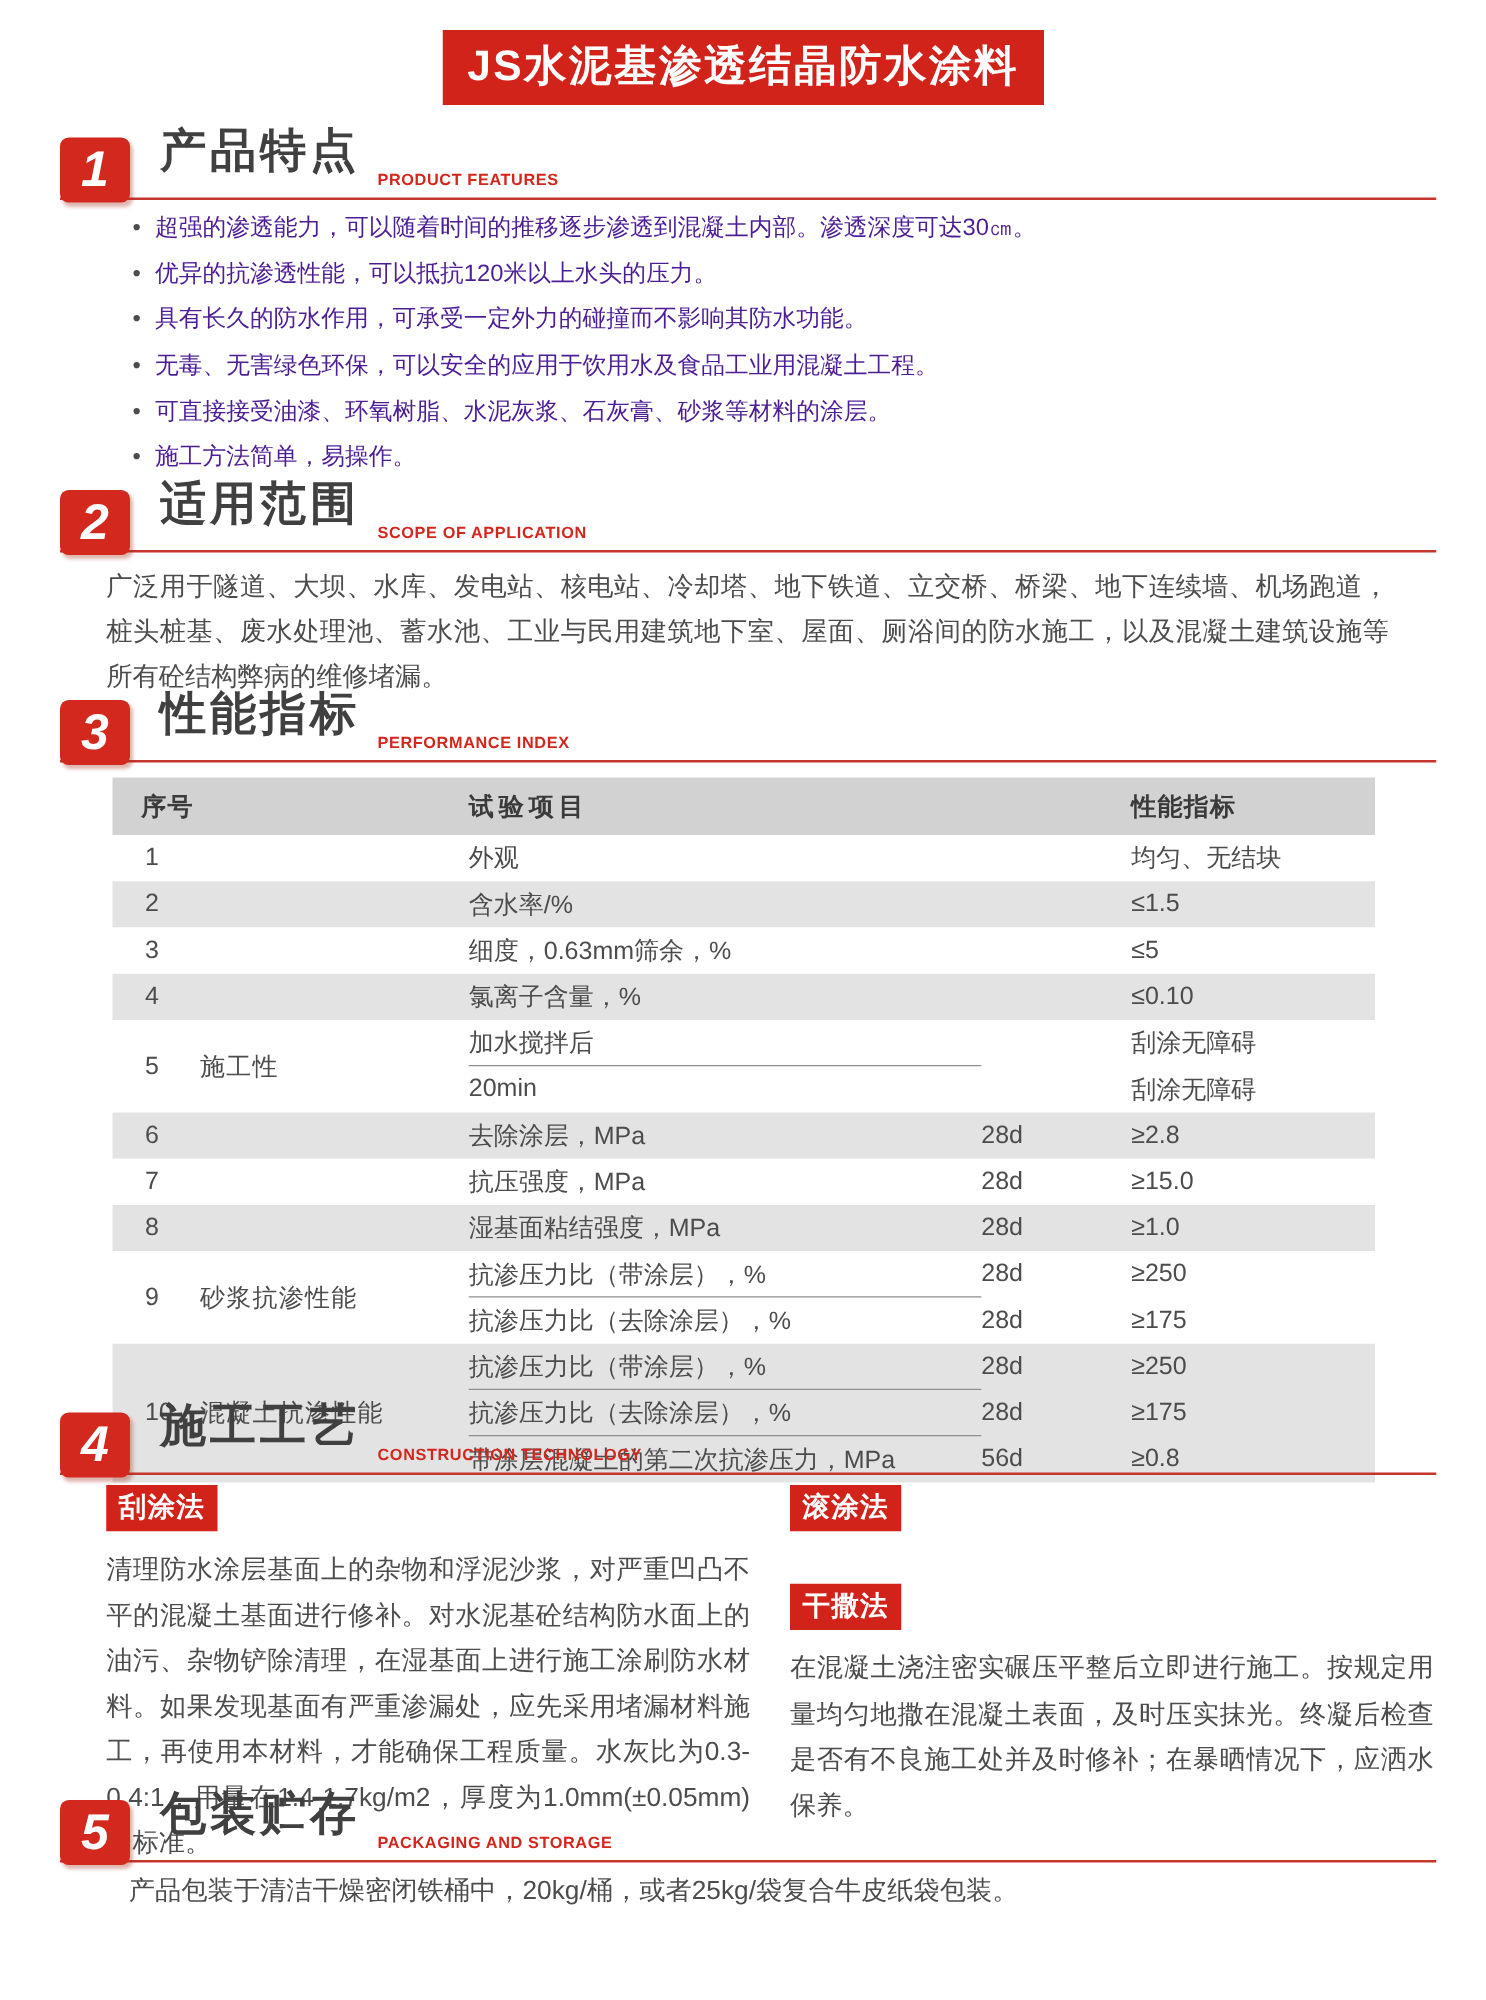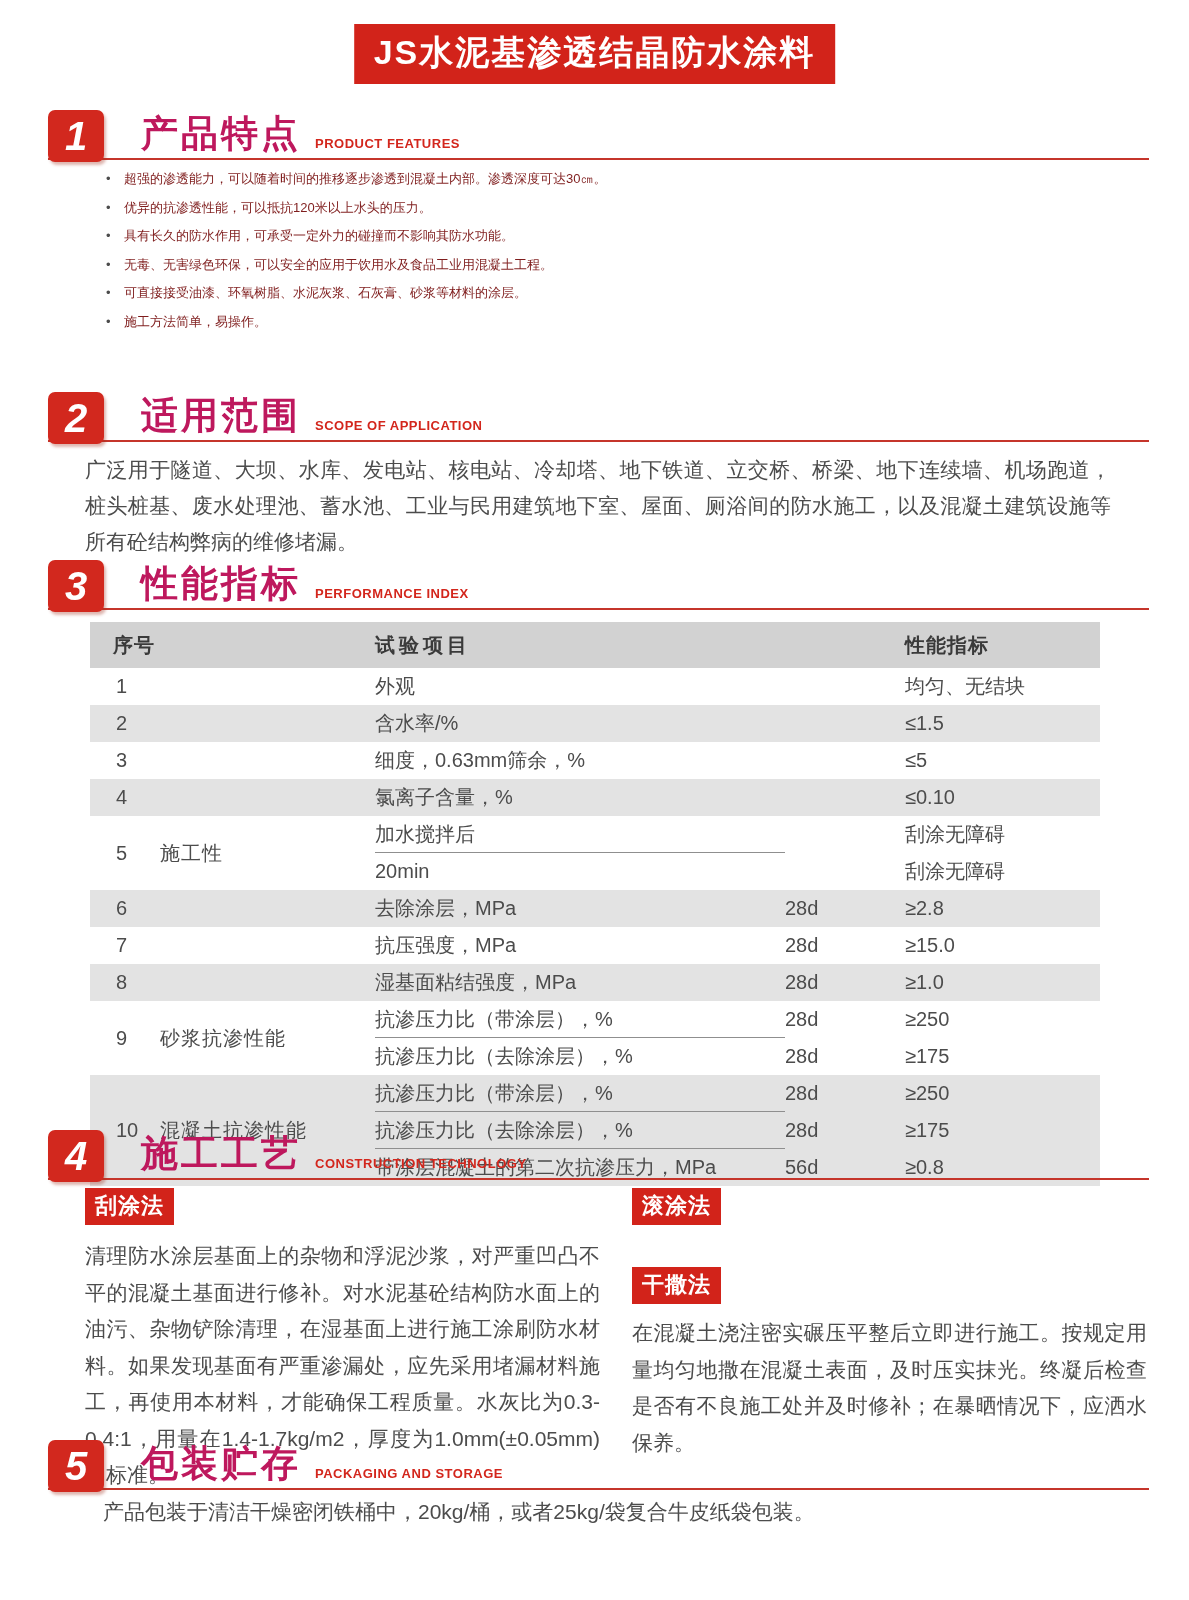--- a/index.html
+++ b/index.html
@@ -12,28 +12,28 @@
     background:#d2231a; color:#ffffff; font-size:34px; font-weight:bold;
     padding:6px 20px 8px; letter-spacing:2px; white-space:nowrap; }
 
   
   .sec-hd { position:absolute; left:48px; right:40px; height:56px;
     border-bottom:2px solid #c5352b; display:flex; align-items:flex-end; }
   .badge { width:56px; height:52px; background:#d2281e; border-radius:7px;
     color:#ffffff; font-size:40px; font-weight:bold; font-style:italic;
     display:flex; align-items:center; justify-content:center; margin-bottom:-4px;
     box-shadow:2px 3px 3px rgba(160,45,30,0.35); flex:0 0 auto; }
-  .sec-title { color:#be185d; font-size:37px; font-weight:bold; margin-left:37px;
-    line-height:1; padding-bottom:6px; letter-spacing:3px; white-space:nowrap; }
+  .sec-title { color:#404040; font-size:37px; font-weight:bold; margin-left:24px;
+    line-height:1; padding-bottom:19px; letter-spacing:3px; white-space:nowrap; }
   .sec-sub { color:#d3261c; font-size:13px; font-weight:bold; margin-left:14px;
     line-height:1; padding-bottom:8px; letter-spacing:0.5px; white-space:nowrap; }
 
   
   .feat-list { position:absolute; left:104px; right:55px; top:170px; list-style:none; }
-  .feat { position:relative; padding-left:20px; font-size:13px; color:#7f1d1d;
+  .feat { position:relative; padding-left:20px; font-size:19px; color:#4c1d95;
     margin-bottom:11px; line-height:1.35; }
   .feat::before { content:"•"; position:absolute; left:2px; top:0; color:#4c4c4c; }
 
   
   .scope-text { position:absolute; left:85px; right:78px; top:452px;
     font-size:21px; line-height:1.72; color:#4c4c4c; text-align:justify; }
 
   
   .perf-table { position:absolute; left:90px; right:89px; top:622px; font-size:20px; color:#4c4c4c; }
   .t-hd { display:flex; background:#d2d2d2; height:46px; align-items:center;
@@ -51,21 +51,21 @@
   .item { display:flex; align-items:center; min-height:37px; }
   .item .nm  { width:410px; padding-right:55px; flex:0 0 auto; align-self:stretch;
     display:flex; align-items:center; }
   .item .age { width:120px; flex:0 0 auto; }
   .item .val { flex:1; }
   .item:not(:last-child) .nm { border-bottom:1.5px solid #8f8f8f; }
 
   
   .method-col { position:absolute; top:1188px; width:515px; }
   .col-left  { left:85px; }
-  .col-right { left:632px;font-family:Liberation Mono, monospace; }
+  .col-right { left:632px; }
   .method-badge { display:inline-block; background:#d2231a; color:#ffffff;
     font-size:22px; font-weight:bold; padding:3px 10px 4px; letter-spacing:1px; }
   .method-text { margin-top:13px; font-size:21px; line-height:1.74; color:#4c4c4c;
     text-align:justify; }
   .method-gap { height:42px; }
 
   
   .pack-text { position:absolute; left:103px; right:60px; top:1498px;
     font-size:21px; color:#4c4c4c; }
 </style>

